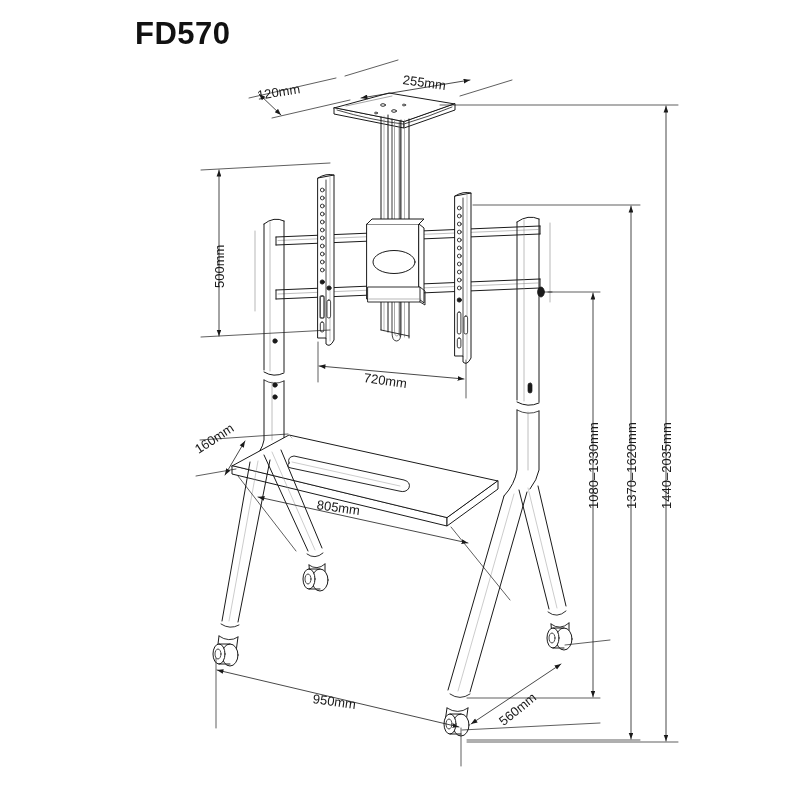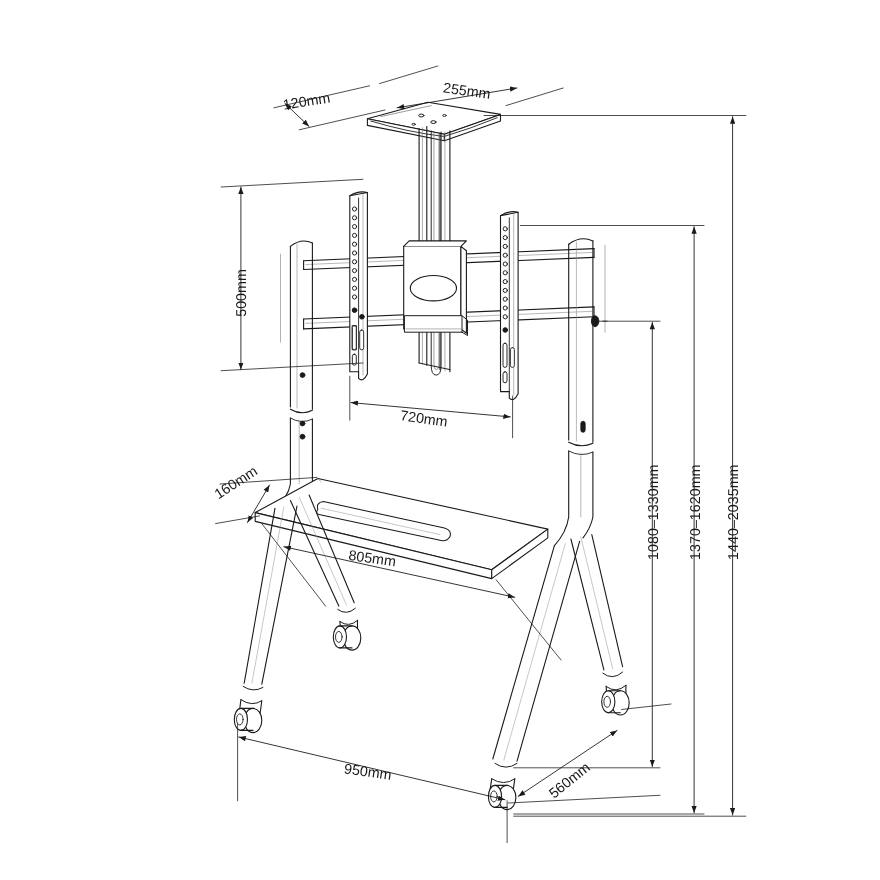--- a/index.html
+++ b/index.html
@@ -52,20 +52,21 @@
   .rot-diag { transform: rotate(-33deg); transform-origin: left top; }
   .rot-diagp { transform: rotate(-39deg); transform-origin: left top; }
   .rot-small { transform: rotate(-9deg); transform-origin: left top; }
   .rot-small3 { transform: rotate(8deg); transform-origin: left top; }
 </style>
 </head>
 <body>
 
 <div id="sheet">
 
+  <div id="model-title">FD570</div>
 
   <svg class="draw" viewBox="0 0 800 800">
     <defs>
       <marker id="ah" markerWidth="9" markerHeight="9" refX="8" refY="3" orient="auto" markerUnits="strokeWidth">
         <path d="M0,0 L8,3 L0,6 z" fill="#1a1a1a"></path>
       </marker>
       <marker id="ahs" markerWidth="9" markerHeight="9" refX="0" refY="3" orient="auto" markerUnits="strokeWidth">
         <path d="M8,0 L0,3 L8,6 z" fill="#1a1a1a"></path>
       </marker>
       <g id="caster">

